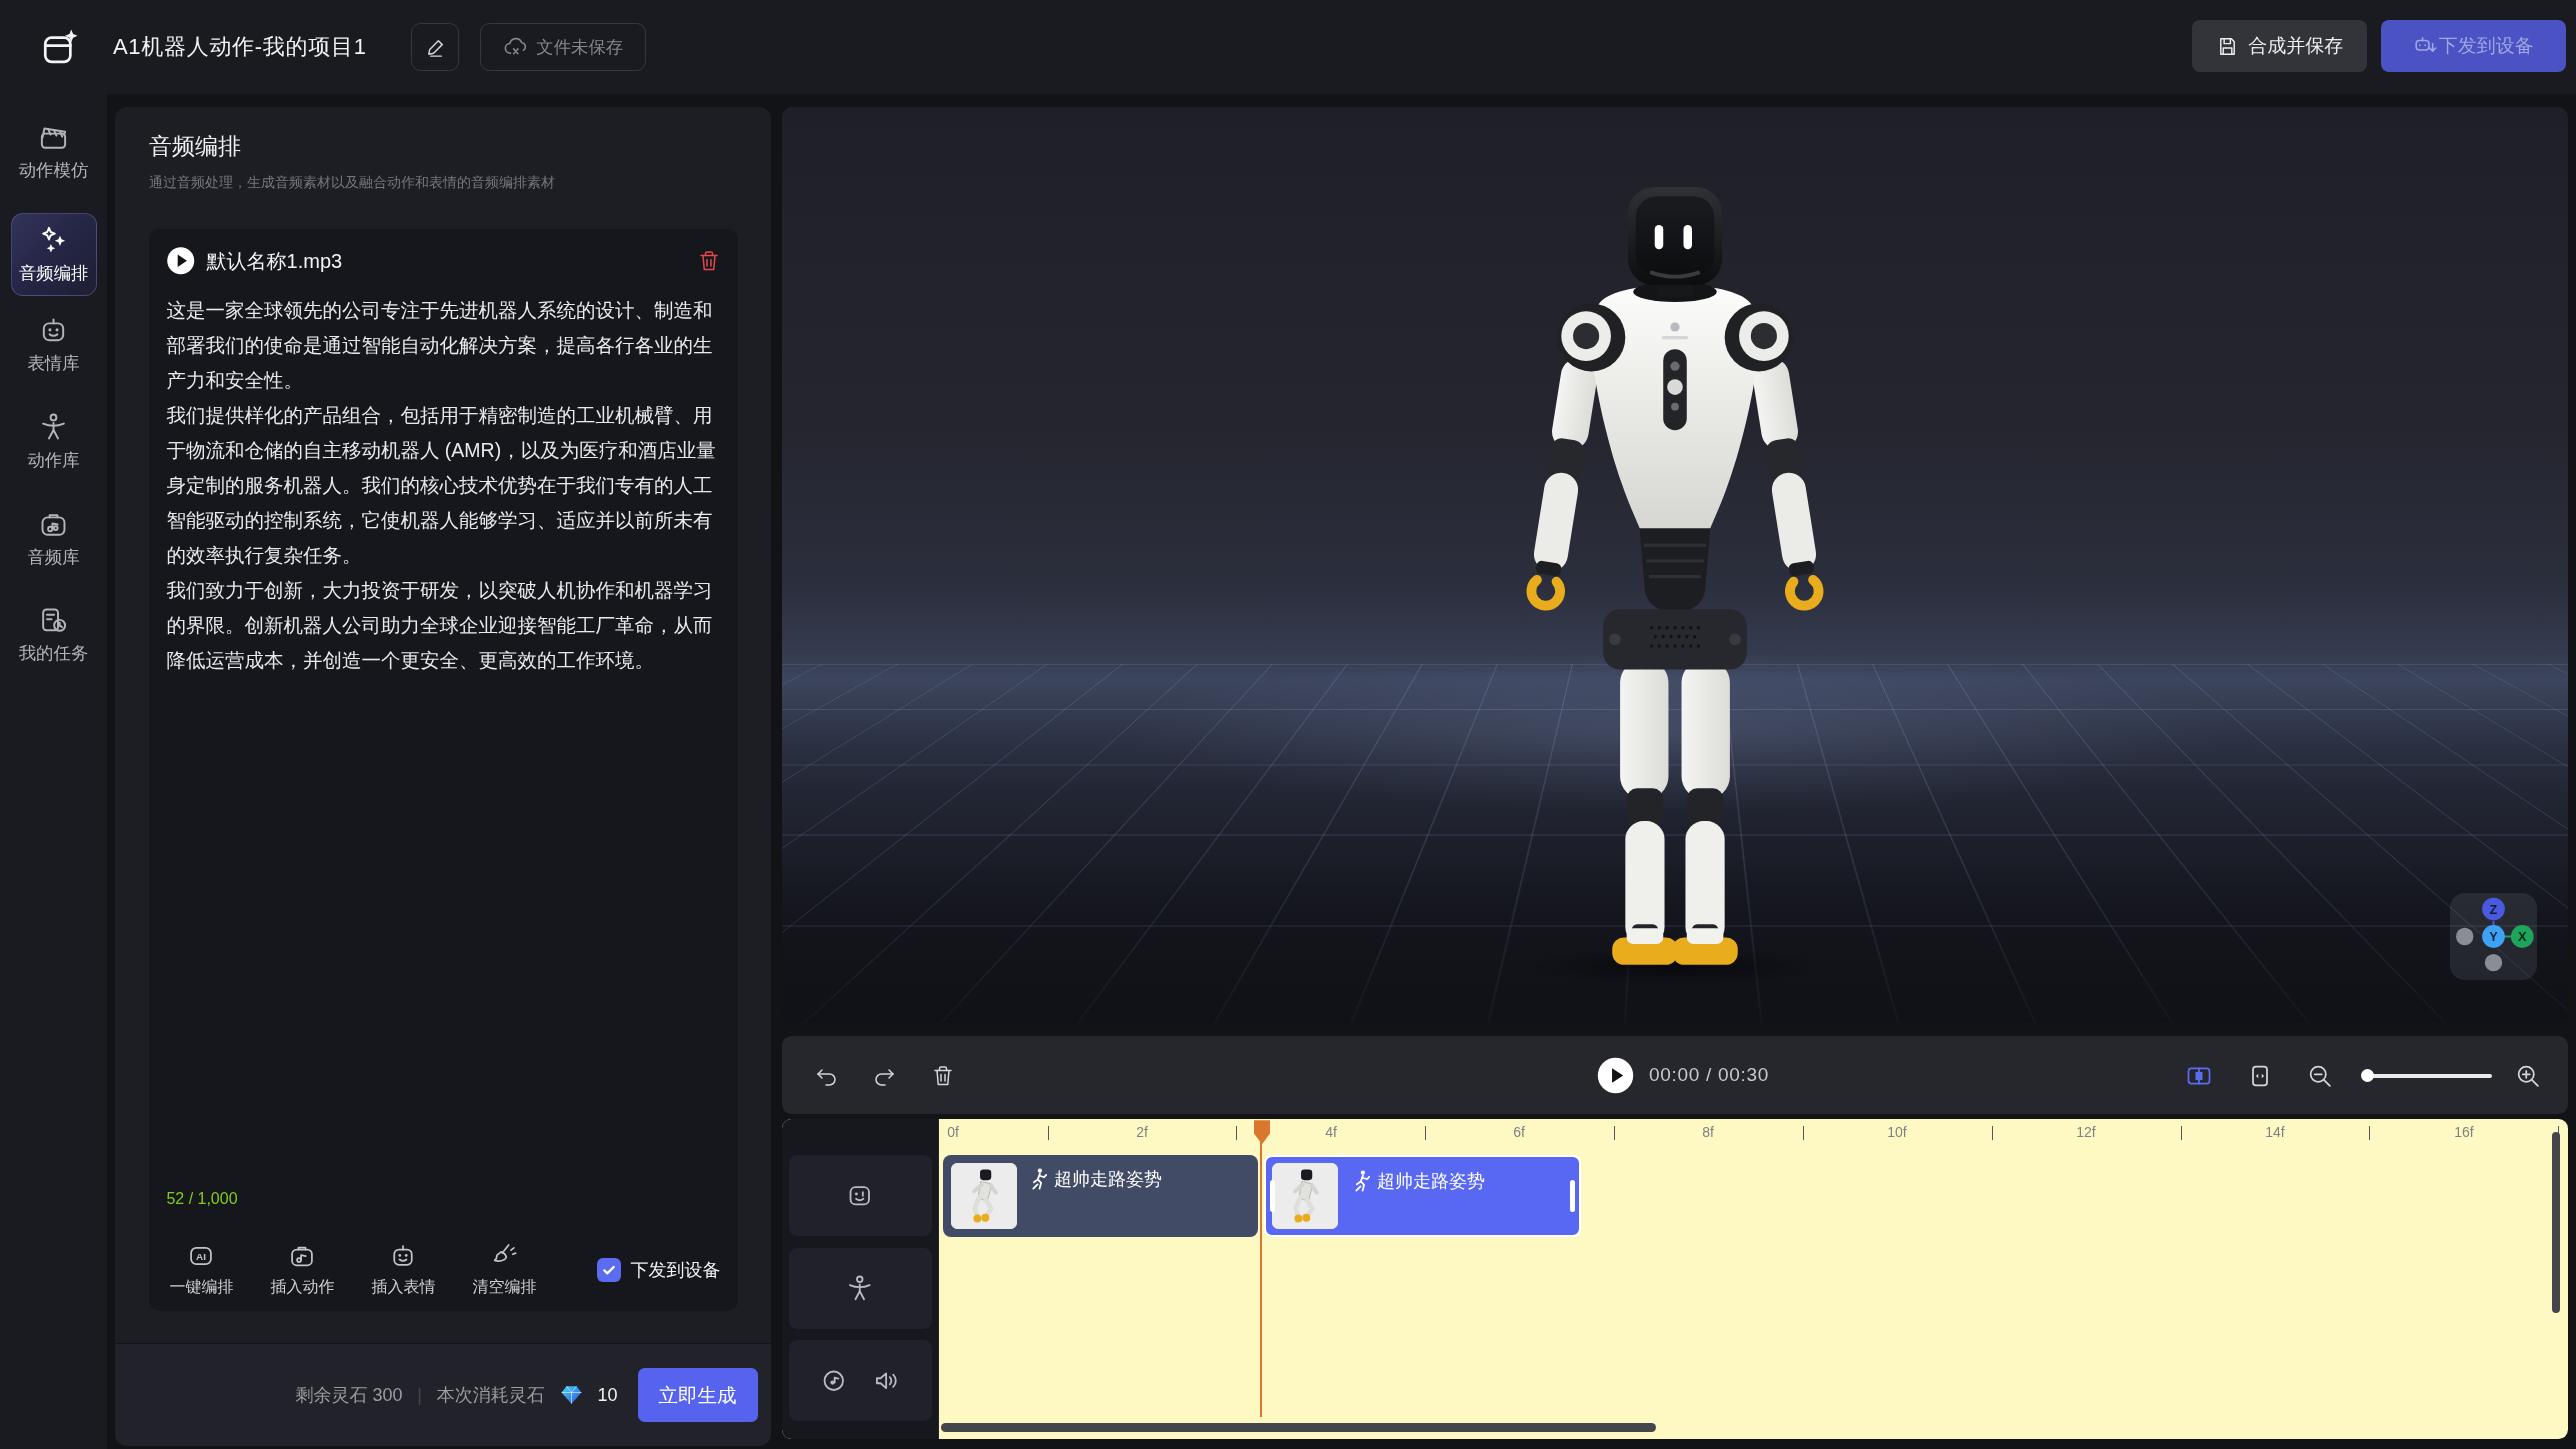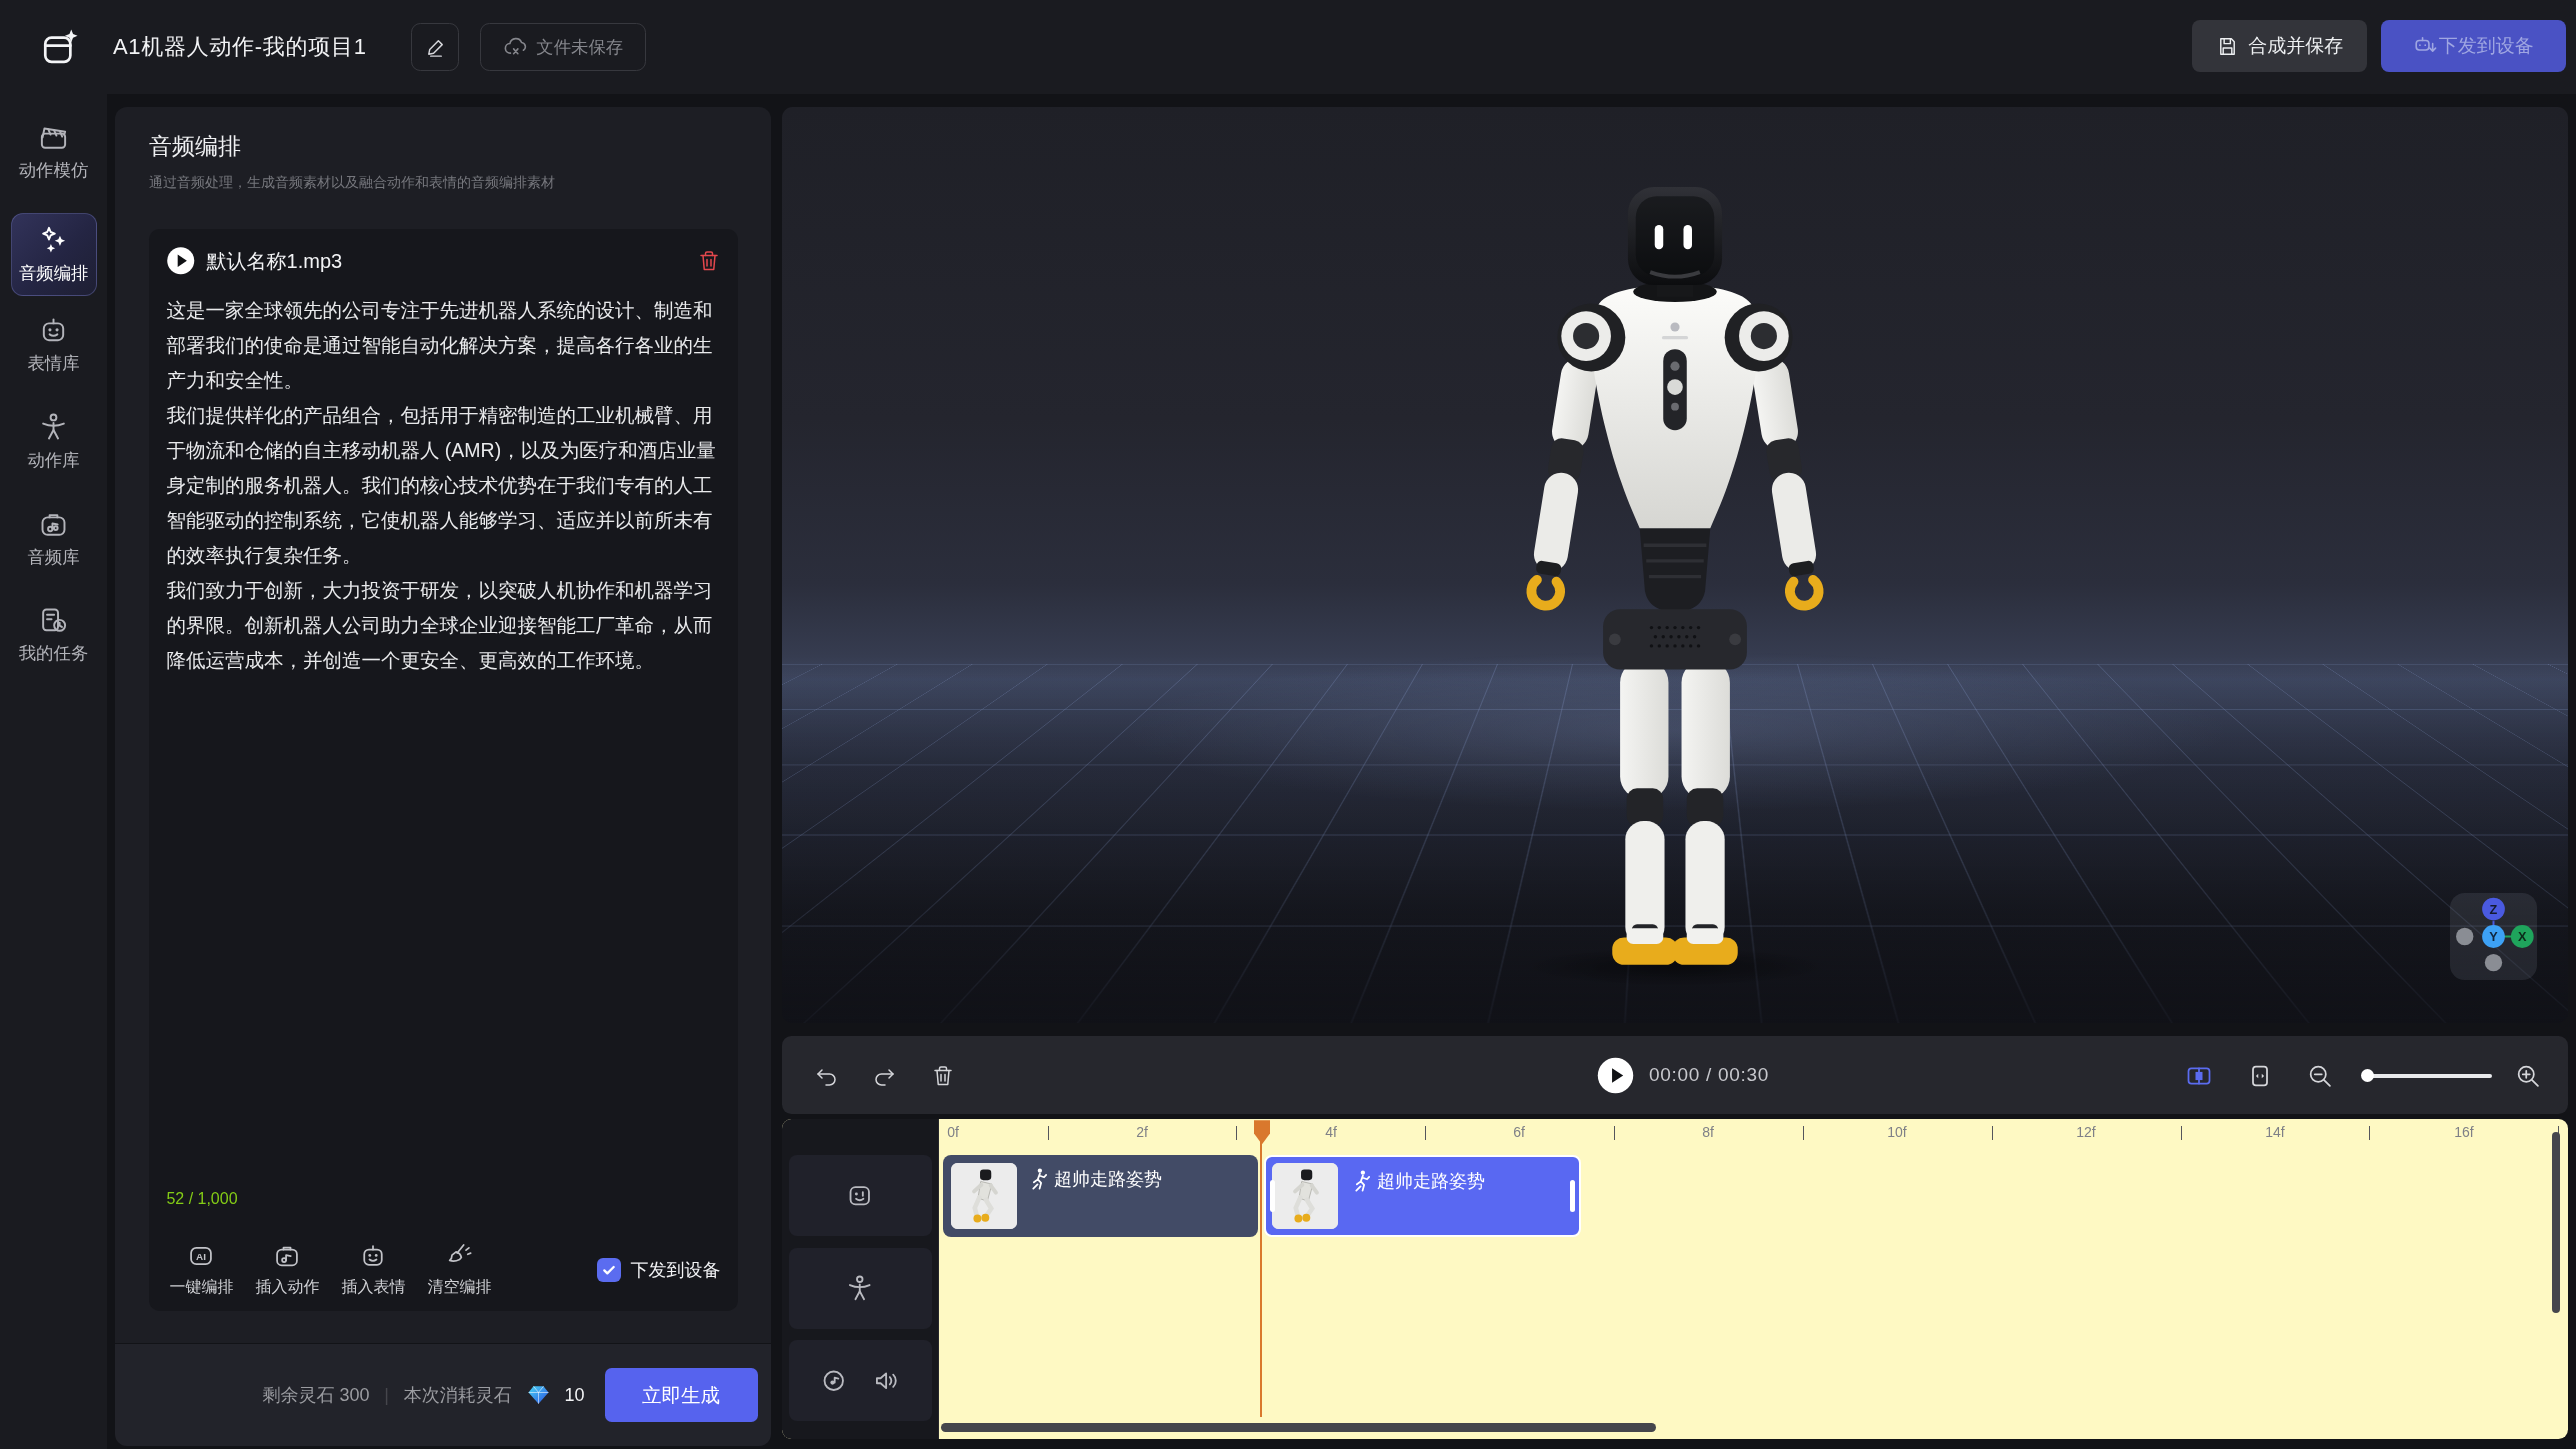--- a/index.html
+++ b/index.html
@@ -29,32 +29,32 @@
   .panel { position:absolute; left:115px; top:107px; width:656px; height:1236px; background:#1d1e24; border-radius:12px 12px 0 0; }
   .panel-title { position:absolute; left:34px; top:24px; font-size:23px; color:#f0f1f3; }
   .panel-sub { position:absolute; left:34px; top:67px; font-size:14px; color:#76777d; }
   .audio-card { position:absolute; left:34px; top:122px; width:589px; height:1082px; background:#16171c; border-radius:10.7px; }
   .audio-head { position:absolute; left:17.4px; top:16px; right:17.4px; height:32px; display:flex; align-items:center; gap:10.7px; }
   .play-sm { width:29.5px; height:29.5px; }
   .audio-name { font-size:20px; color:#f2f3f5; }
   .trash-red { margin-left:auto; width:24px; height:24px; color:#e5484d; }
   .audio-text { position:absolute; left:17.4px; right:17.4px; top:64px; font-size:19.5px; line-height:35px; color:#e9eaec; }
   .char-count { position:absolute; left:17.4px; top:961px; font-size:16px; color:#84cc16; }
-  .card-actions { position:absolute; left:17.4px; right:17.4px; bottom:13.4px; height:64px; display:flex; align-items:flex-end; gap:16px; }
+  .card-actions { position:absolute; left:17.4px; right:17.4px; bottom:13.4px; height:64px; display:flex; align-items:flex-end; gap:31px; }
   .act { display:flex; flex-direction:column; align-items:center; gap:6.7px; color:#cfd0d4; font-size:16px; width:70px; }
   .act .aicon { width:28px; height:28px; color:#c2c3c8; }
   .rhythm { margin-left:auto; display:flex; align-items:center; gap:9.4px; padding-bottom:16px; }
   .checkbox { width:24px; height:24px; background:#5b6cf0; border-radius:6px; display:flex; align-items:center; justify-content:center; }
   .checkbox svg { width:16px; height:16px; }
   .rhythm-label { font-size:18px; color:#f2f3f5; }
   .panel-footer { position:absolute; left:115px; top:1344px; width:656px; height:102px; background:#22232a; border-radius:0 0 12px 12px; display:flex; align-items:center; justify-content:flex-end; gap:14.8px; padding-right:13.4px; font-size:18px; color:#9b9ca1; }
   .footer-div { color:#45464c; }
   .cost-val { color:#f2f3f5; }
   .gem { width:23px; height:20px; }
-  .generate-btn { width:153px; height:54px; background:#5663ee; border-radius:6.7px; color:#fff; font-size:19.5px; display:flex; align-items:center; justify-content:center; margin-left:5.4px; }
+  .generate-btn { width:120px; height:54px; background:#5663ee; border-radius:6.7px; color:#fff; font-size:19.5px; display:flex; align-items:center; justify-content:center; margin-left:5.4px; }
 
   
   .viewport { position:absolute; left:782px; top:107px; width:1786px; height:916px; border-radius:10.7px; overflow:hidden;
     background:linear-gradient(180deg,#1f2027 0%,#24252e 34%,#2b2e3c 52%,#363c50 60%,#3e4760 62.5%,#2a2f40 72%,#181a22 88%,#111218 100%); }
   .floor { position:absolute; left:-335px; right:-335px; top:557px; height:483px;
     background:
       repeating-linear-gradient(90deg, rgba(130,150,200,.30) 0 1.3px, transparent 1.3px 75px),
       repeating-linear-gradient(180deg, rgba(130,150,200,.30) 0 1.3px, transparent 1.3px 75px);
     transform:perspective(671px) rotateX(57deg); transform-origin:50% 0; }
   .floor-fade { position:absolute; left:0; right:0; top:557px; height:359px;

